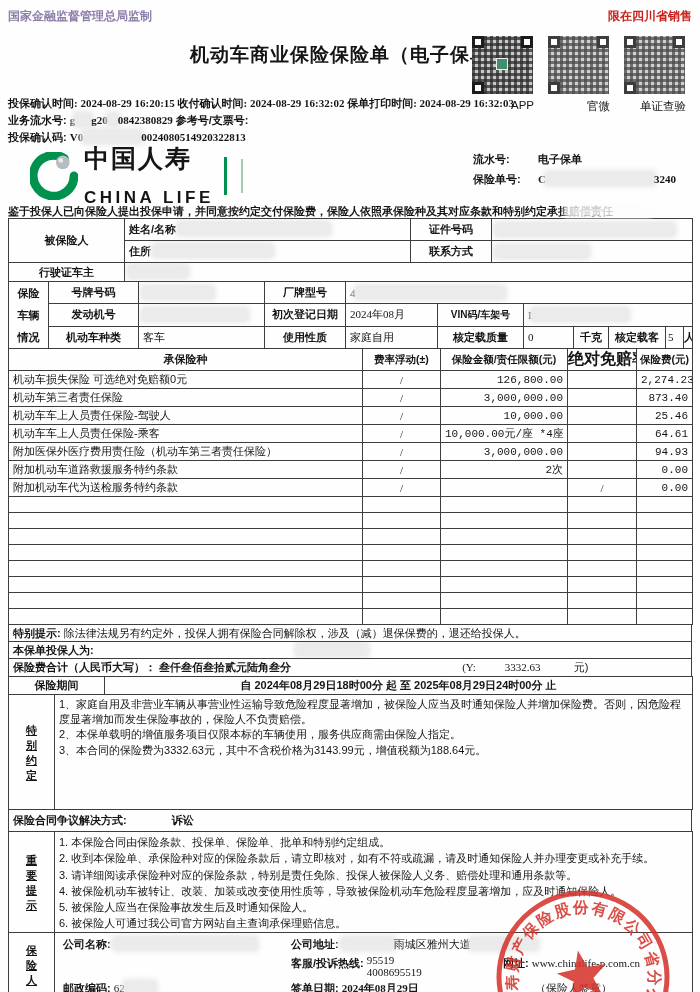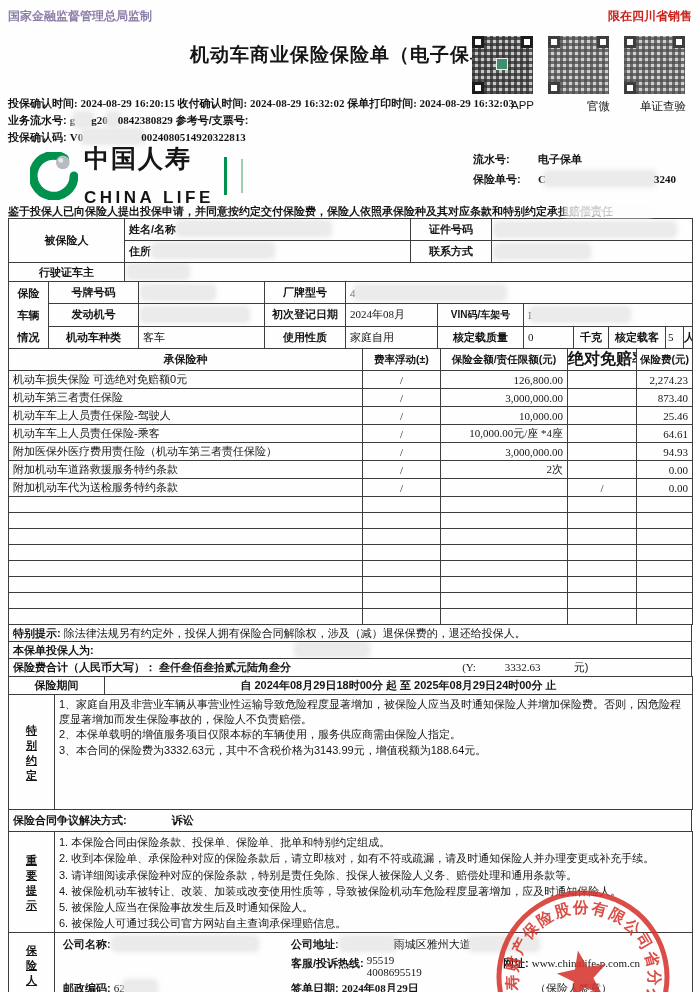--- a/index.html
+++ b/index.html
@@ -43,21 +43,21 @@
   .logo-bar2 { width:2px; height:34px; background:#9fcdb4; margin-left:8px; }
 
   .polref { position:absolute; left:473px; top:149px; line-height:20px; font-weight:700; white-space:nowrap; }
   .polref .lab { display:inline-block; width:62px; }
 
   .preamble { margin-top:3px; font-weight:700; white-space:nowrap; overflow:hidden; position:relative; font-size:11px; }
 
   table { border-collapse:collapse; width:684px; table-layout:fixed; margin-top:-1px; }
   td { border:1px solid #3d3d3d; padding:0 4px; overflow:hidden; white-space:nowrap; height:21px; font-size:11px; }
   .lb { font-weight:700; }
-  .c { text-align:center; } .r { text-align:right; }
+  .c { text-align:center; } .r { text-align:right;font-family:Liberation Mono, monospace; }
 
   .rd { display:inline-block; height:11px; border-radius:2px; background:#ebebeb;
         box-shadow:0 0 5px 3px rgba(230,230,230,.9); vertical-align:-1px; }
   .smudge { position:absolute; background:rgba(252,252,252,.82); filter:blur(2px); border-radius:3px; }
 
   .v1 { display:block; width:13px; margin:0 auto; word-break:break-all; line-height:15px;
         font-weight:700; text-align:center; white-space:normal;text-decoration:underline; }
   .v2 { display:block; width:25px; margin:0 auto; word-break:break-all; line-height:22px;
         font-weight:700; text-align:center; white-space:normal; }
 

